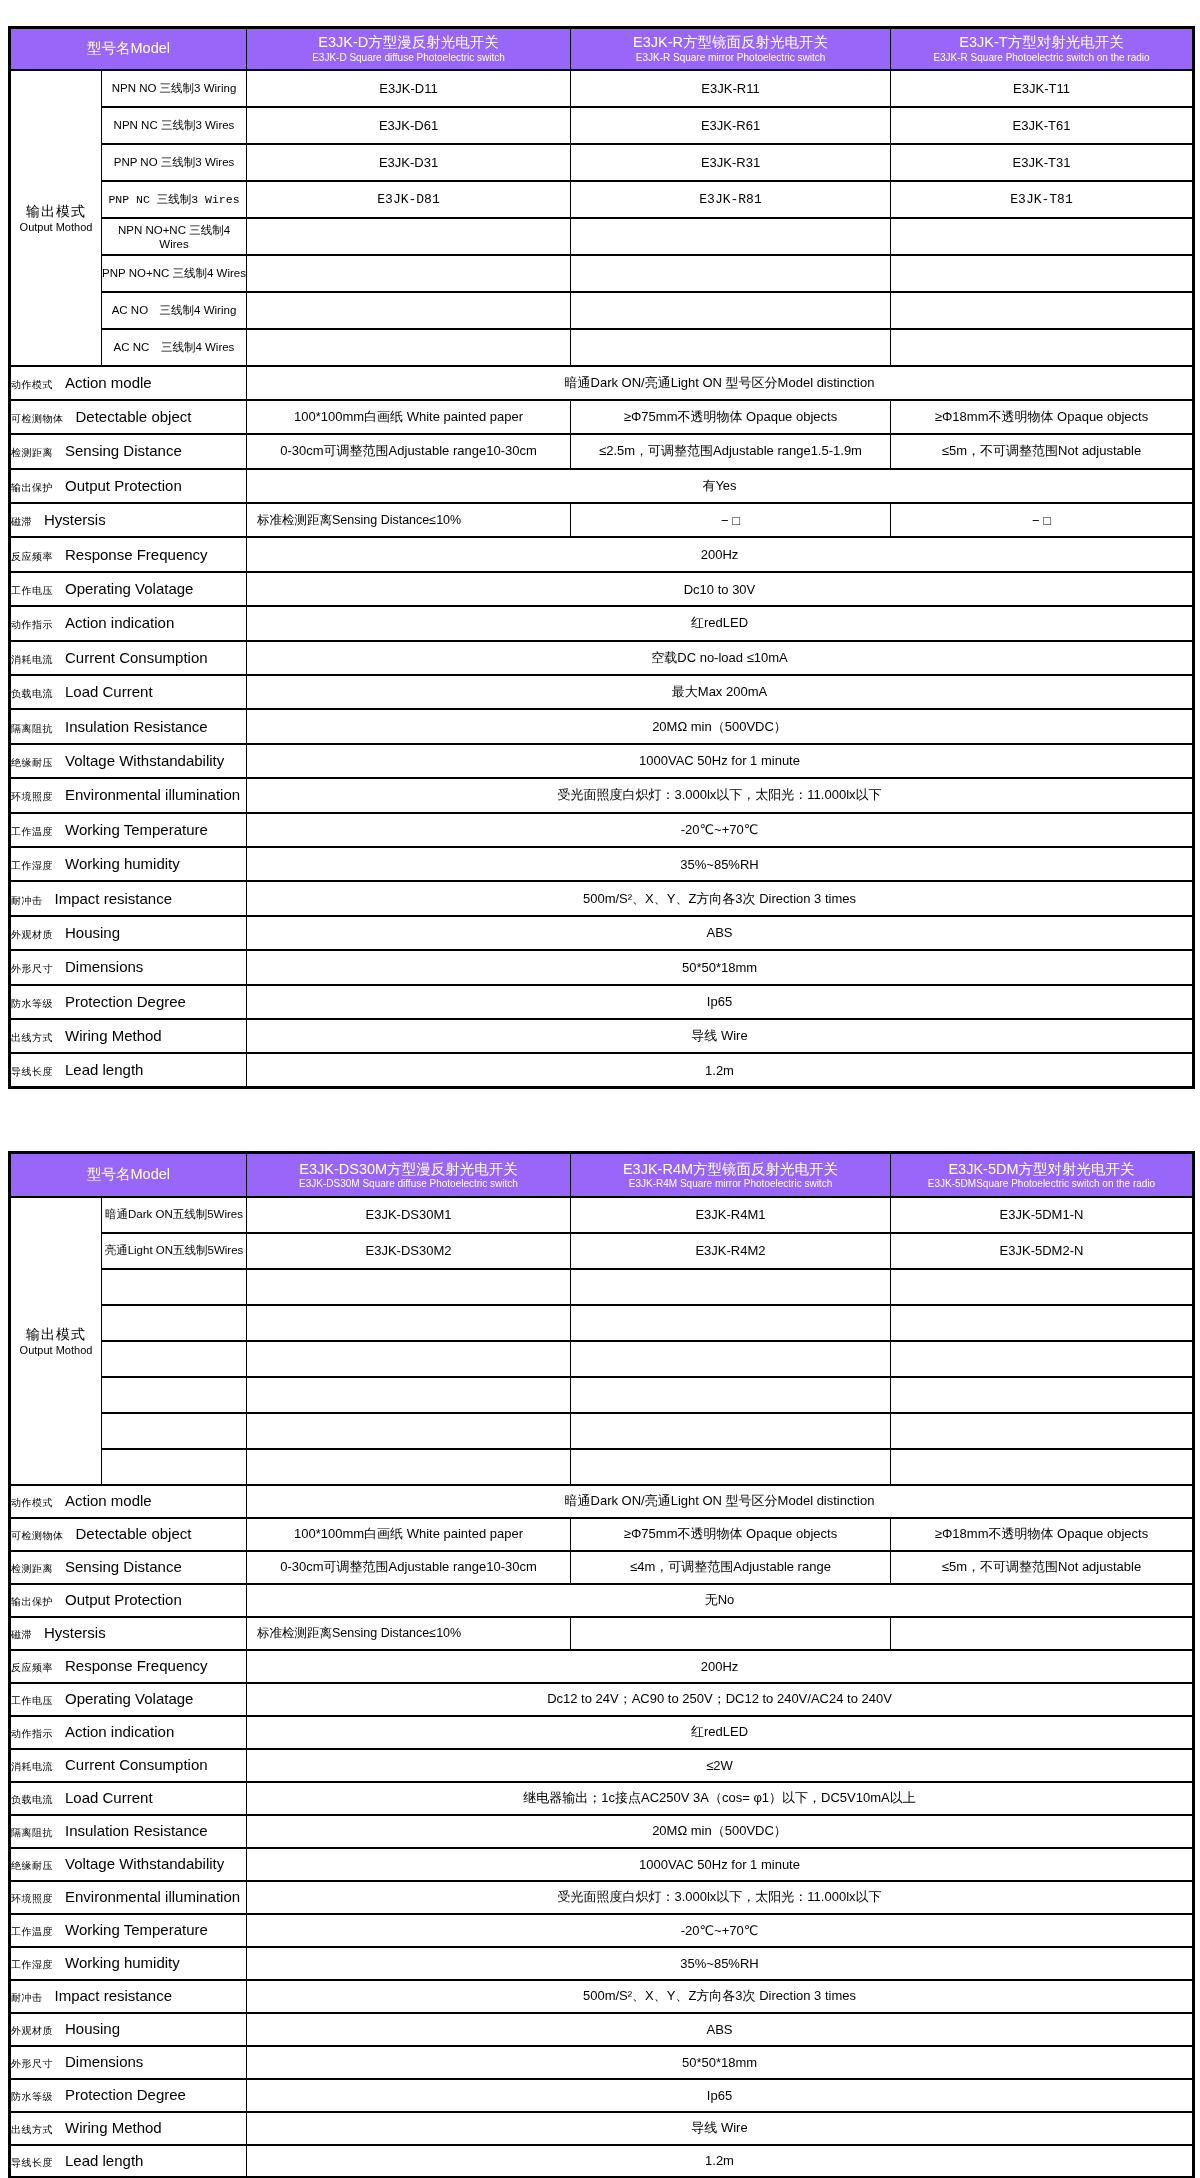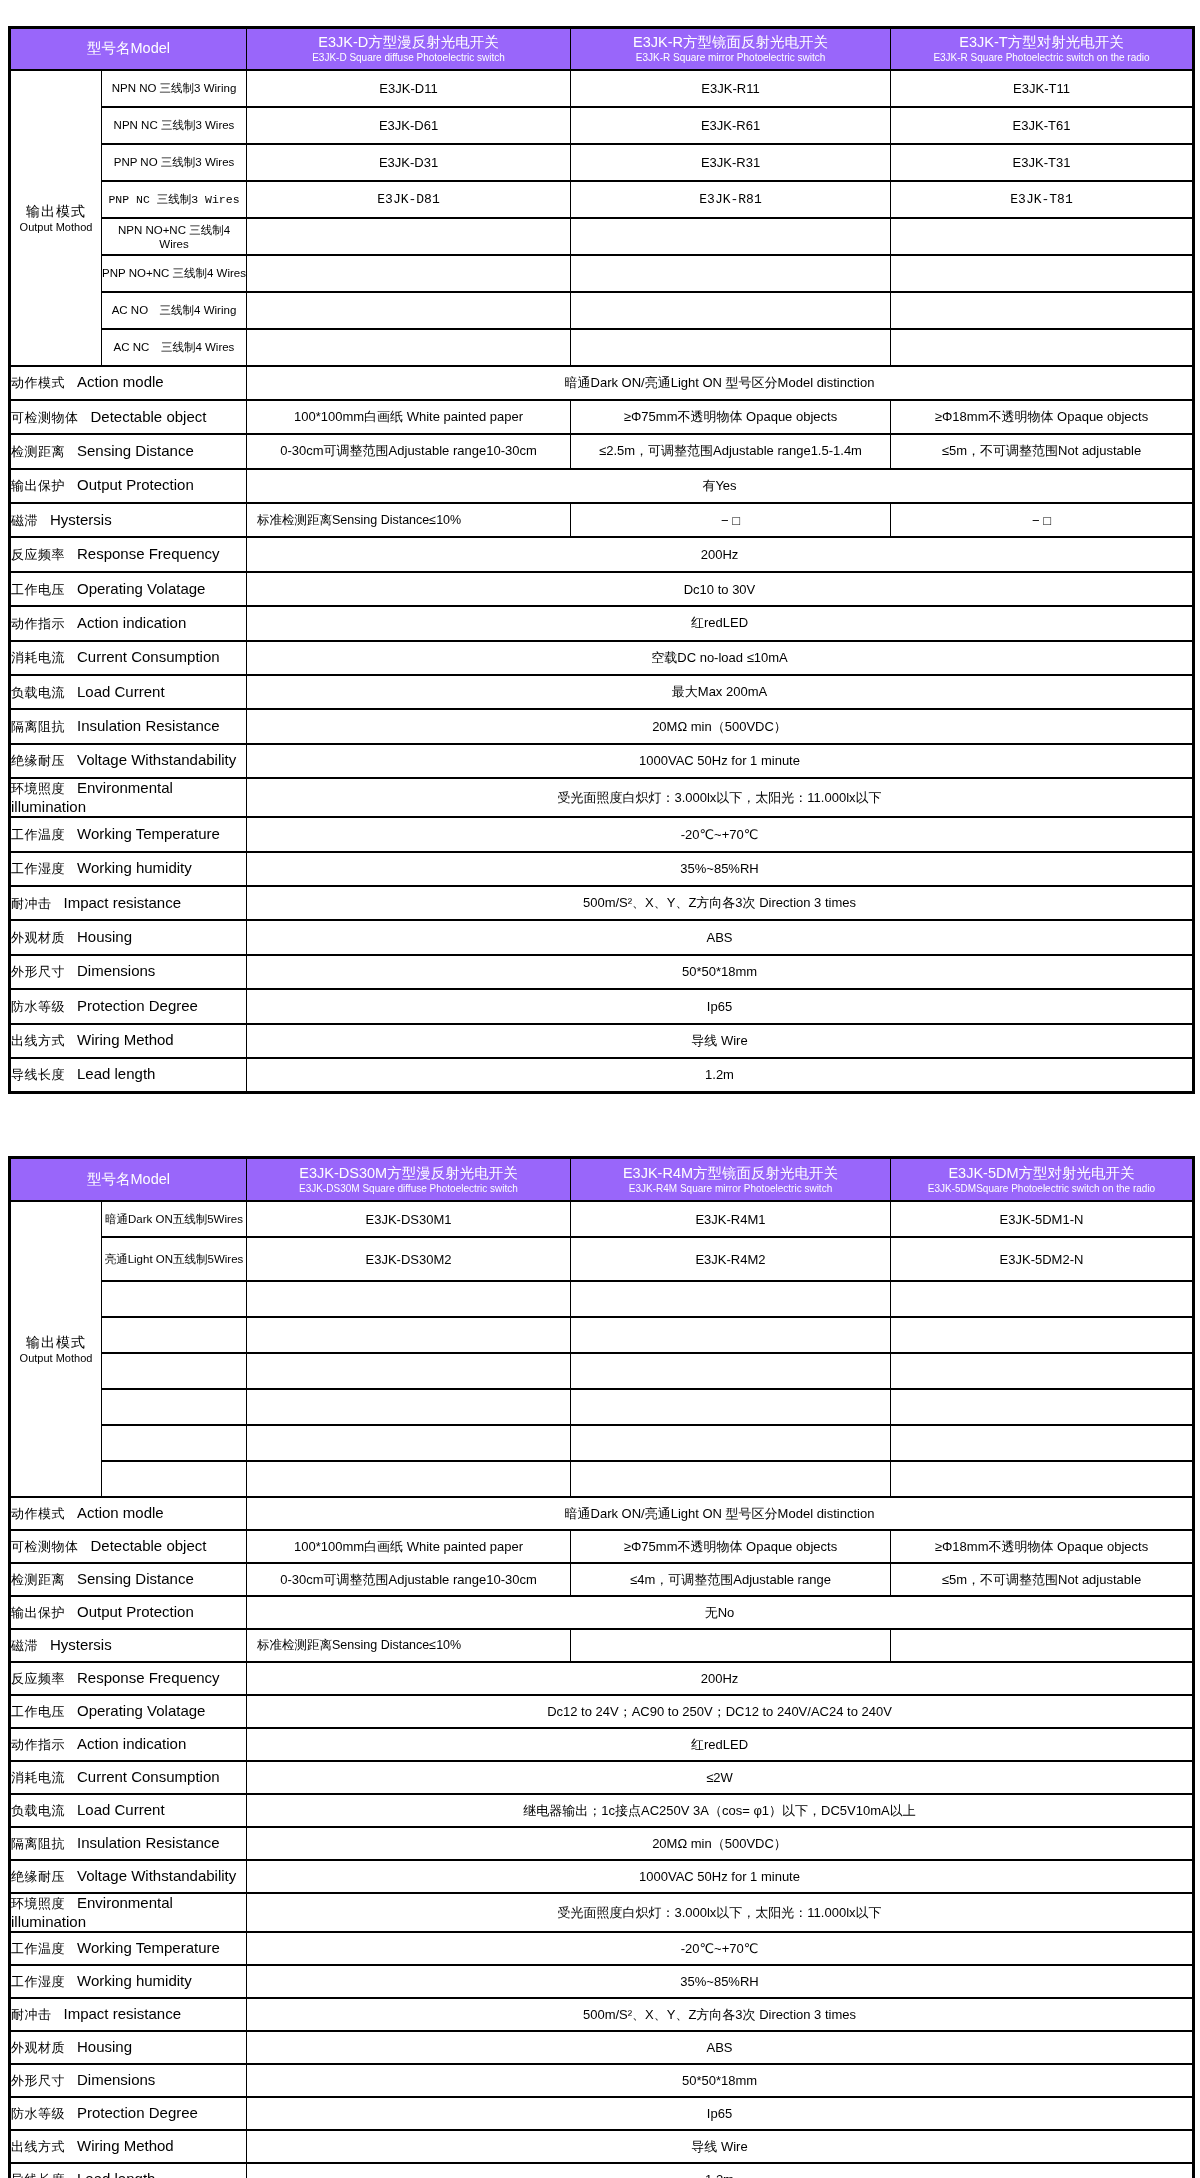--- a/index.html
+++ b/index.html
@@ -38,21 +38,21 @@
   .hdr-en { font-size:10px; line-height:1.2; }
   .model-label { font-size:14.5px; }
 
   .om-cell { text-align:center; padding:0 2px; }
   .om-cell .zh { display:block; font-size:14px; letter-spacing:1px; }
   .om-cell .en { display:block; font-size:11px; }
 
   .sub-lbl { font-size:11.5px; text-align:center; padding:0 2px; }
 
   .lbl { text-align:left; padding-left:9px; }
-  .lbl .zh { font-size:13px; letter-spacing:0.5px; }
+  .lbl .zh { font-size:10px; letter-spacing:0.5px; }
   .lbl .en { font-size:15px; margin-left:12px; }
 
   .val { text-align:center; font-size:13px; padding:0 4px; }
   .val.left { text-align:left; padding-left:10px; font-size:12.5px; }
 </style>
 </head>
 <body>
 
 <div class="table-wrap" id="table1-wrap">
     <table class="spec">
@@ -139,21 +139,21 @@
         </tr>
         <tr style="height: 34.4px;">
           <td class="lbl" colspan="2"><span class="zh">可检测物体</span><span class="en">Detectable object</span></td>
           <td class="val">100*100mm白画纸 White painted paper</td>
           <td class="val">≥Φ75mm不透明物体 Opaque objects</td>
           <td class="val">≥Φ18mm不透明物体 Opaque objects</td>
         </tr>
         <tr style="height: 34.4px;">
           <td class="lbl" colspan="2"><span class="zh">检测距离</span><span class="en">Sensing Distance</span></td>
           <td class="val">0-30cm可调整范围Adjustable range10-30cm</td>
-          <td class="val">≤2.5m，可调整范围Adjustable range1.5-1.4m</td>
+          <td class="val">≤2.5m，可调整范围Adjustable range1.5-1.9m</td>
           <td class="val">≤5m，不可调整范围Not adjustable</td>
         </tr>
         <tr style="height: 34.4px;">
           <td class="lbl" colspan="2"><span class="zh">输出保护</span><span class="en">Output Protection</span></td>
           <td class="val" colspan="3">有Yes</td>
         </tr>
         <tr style="height: 34.4px;">
           <td class="lbl" colspan="2"><span class="zh">磁滞</span><span class="en">Hystersis</span></td>
           <td class="val left">标准检测距离Sensing Distance≤10%</td>
           <td class="val">− □</td>
@@ -256,21 +256,21 @@
         <tr style="height: 36px;">
           <td class="om-cell" rowspan="8">
             <span class="zh">输出模式</span>
             <span class="en">Output Mothod</span>
           </td>
           <td class="sub-lbl">暗通Dark ON五线制5Wires</td>
           <td class="val">E3JK-DS30M1</td>
           <td class="val">E3JK-R4M1</td>
           <td class="val">E3JK-5DM1-N</td>
         </tr>
-        <tr style="height: 44px;">
+        <tr style="height: 36px;">
           <td class="sub-lbl">亮通Light ON五线制5Wires</td>
           <td class="val">E3JK-DS30M2</td>
           <td class="val">E3JK-R4M2</td>
           <td class="val">E3JK-5DM2-N</td>
         </tr>
         <tr style="height: 36px;">
           <td class="sub-lbl"></td>
           <td class="val"></td>
           <td class="val"></td>
           <td class="val"></td>

